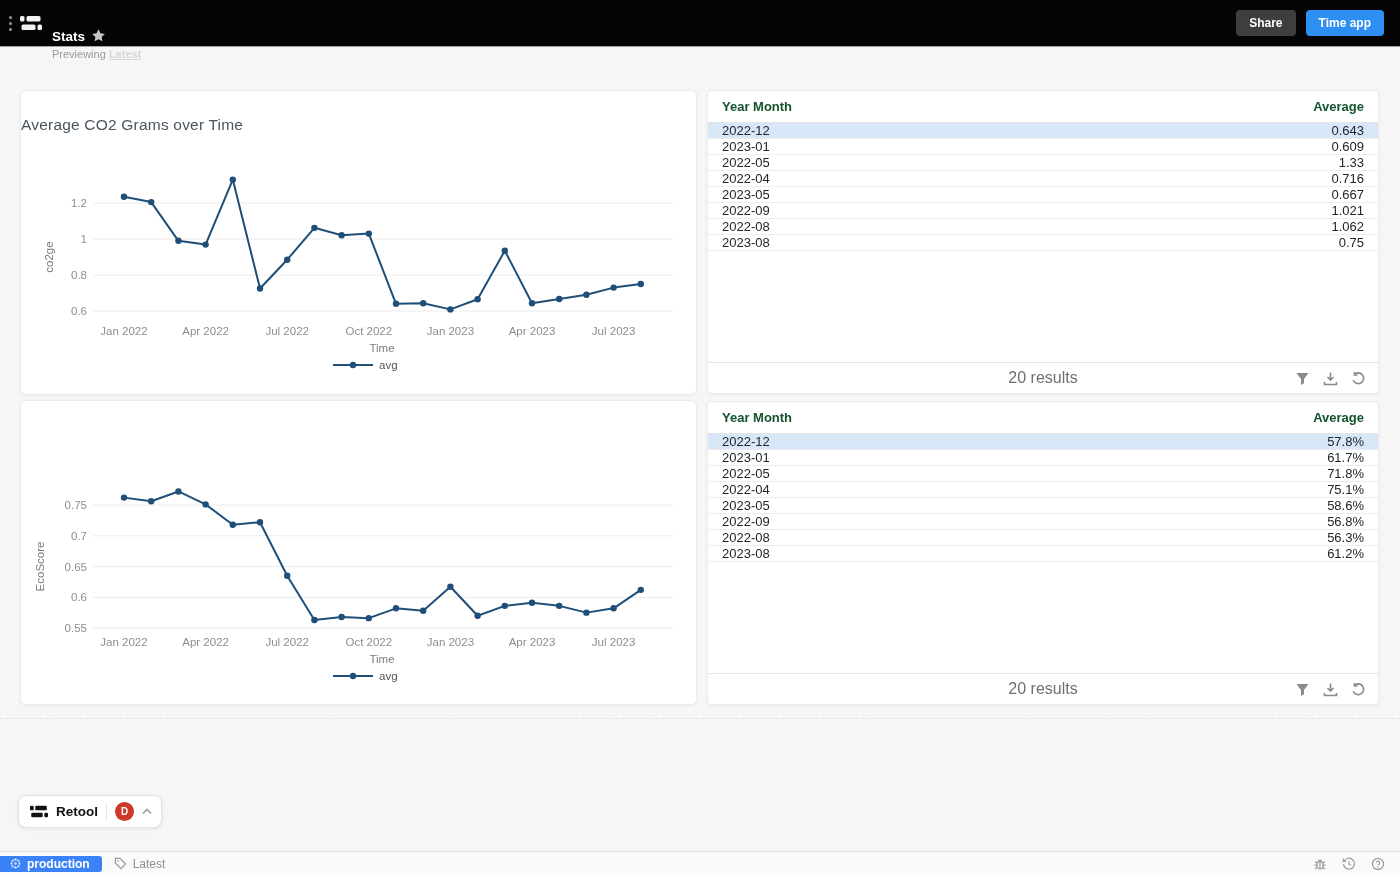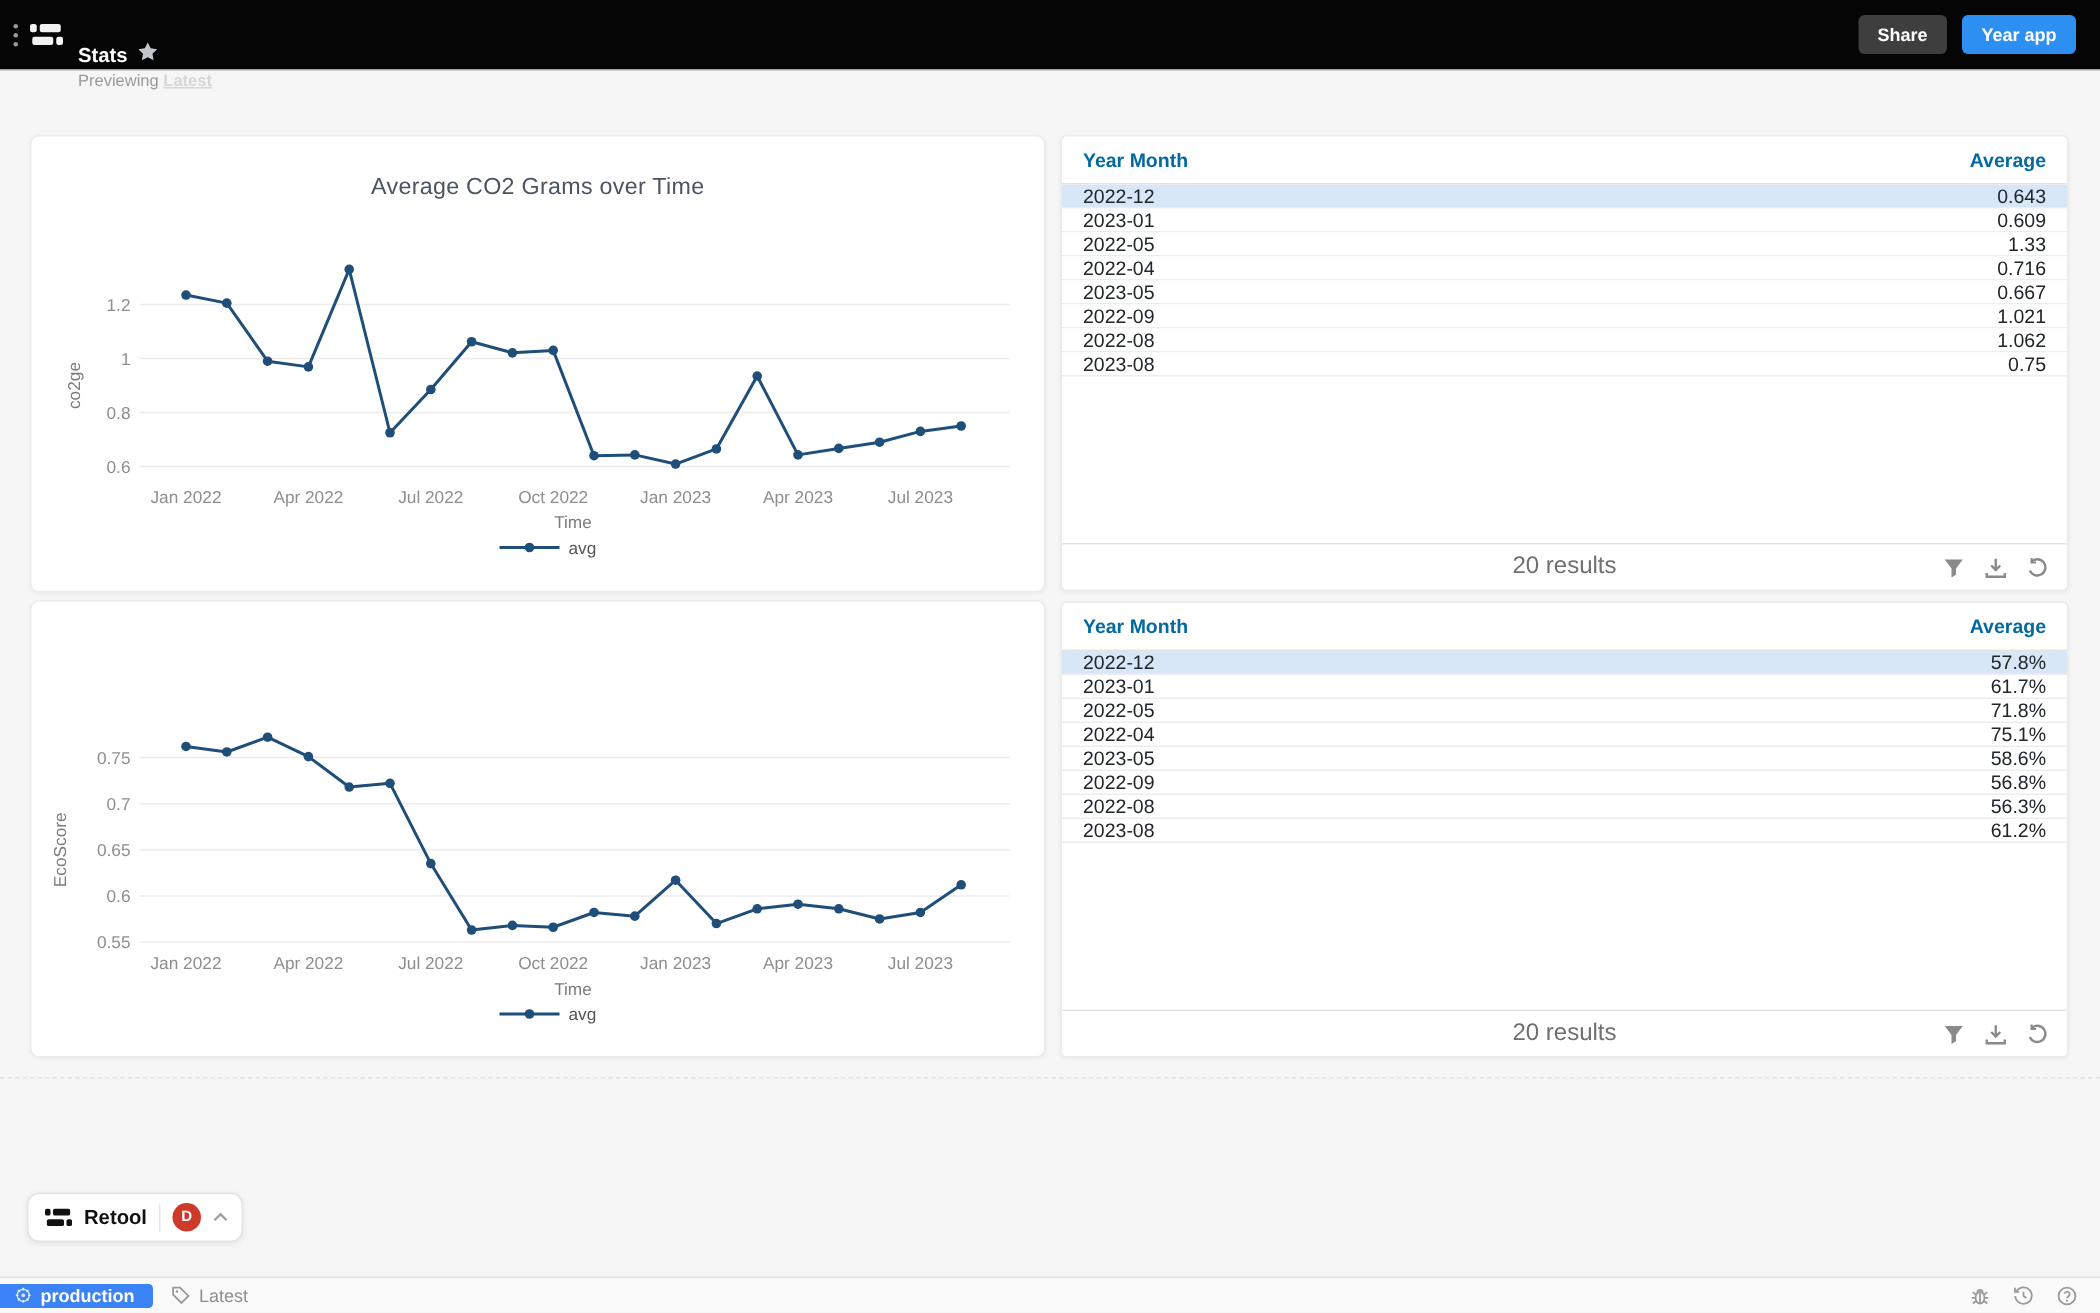--- a/index.html
+++ b/index.html
@@ -25,30 +25,30 @@
   
   .main { position:absolute; top:46px; left:0; right:0; bottom:24px; background:#f6f6f6; }
   .canvas-divider { position:absolute; left:0; right:0; top:672px; border-top:1px dashed #e2e2e2; }
 
   .card { position:absolute; background:#ffffff; border:1px solid #ebebeb; border-radius:6px; box-shadow:0 1px 3px rgba(0,0,0,0.05); }
   .chart-card-1 { left:20px; top:44px;  width:677px; height:305px; }
   .chart-card-2 { left:20px; top:354px; width:677px; height:305px; }
   .table-card-1 { left:707px; top:44px;  width:672px; height:304px; border-radius:4px; }
   .table-card-2 { left:707px; top:355px; width:672px; height:304px; border-radius:4px; }
 
-  .chart-title { position:absolute; top:25px; left:0; right:0; text-align:center; font-size:15.5px; color:#4a5560; letter-spacing:.2px; }
+  .chart-title { position:absolute; top:25px; left:0; right:0; font-size:15.5px; color:#4a5560; letter-spacing:.2px; }
   svg.plot { position:absolute; top:0; left:0; }
   svg.plot text { font-family:"Liberation Sans", sans-serif; }
   .tick-label { font-size:11.5px; fill:#8e8e8e; }
   .axis-label { font-size:11.5px; fill:#7c7c7c; }
   .legend-label { font-size:11.5px; fill:#555555; }
   .gridline { stroke:#ececec; stroke-width:1; }
 
   
-  .t-header { display:flex; justify-content:space-between; align-items:center; height:32px; padding:0 14px; font-size:13px; font-weight:700; color:#0369a1; border-bottom:1px solid #e4e4e4; }
+  .t-header { display:flex; justify-content:space-between; align-items:center; height:32px; padding:0 14px; font-size:13px; font-weight:700; color:#14532d; border-bottom:1px solid #e4e4e4; }
   .t-rows { height:241px; overflow:hidden; }
   .t-row { display:flex; justify-content:space-between; align-items:center; height:16px; padding:0 14px; font-size:13px; color:#21262b; border-bottom:1px solid #ededed; background:#fff; cursor:pointer; }
   .t-row.selected { background:#d8e7f8; }
   .t-footer { position:absolute; left:0; right:0; bottom:0; height:31px; border-top:1px solid #e4e4e4; display:flex; align-items:center; }
   .t-results { position:absolute; left:0; right:0; text-align:center; font-size:16px; color:#6f6f6f; }
   .t-actions { margin-left:auto; display:flex; align-items:center; gap:13px; padding-right:12px; position:relative; }
   .t-actions svg { display:block; cursor:pointer; }
 
   
   .retool-pill { position:absolute; left:18px; top:749px; height:33px; background:#fff; border:1px solid #e3e3e3; border-radius:8px; box-shadow:0 1px 4px rgba(0,0,0,0.08); display:flex; align-items:center; padding:0 9px 0 11px; gap:8px; cursor:pointer; }
@@ -94,21 +94,21 @@
           </span>
         </div>
         <div class="preview-row">
           <span>Previewing</span>
           <span class="target">Latest</span>
         </div>
       </div>
     </div>
     <div class="hdr-right">
       <button class="btn btn-share">Share</button>
-      <button class="btn btn-edit">Year app</button>
+      <button class="btn btn-edit">Time app</button>
     </div>
   </div>
 
   <div class="main">
     <div class="canvas-divider"></div>
 
     <div class="card chart-card-1">
       <svg class="plot" width="677" height="305">
           <line x1="72" y1="112" x2="652" y2="112" class="gridline"></line>
           <text x="66" y="116" text-anchor="end" class="tick-label">1.2</text>

